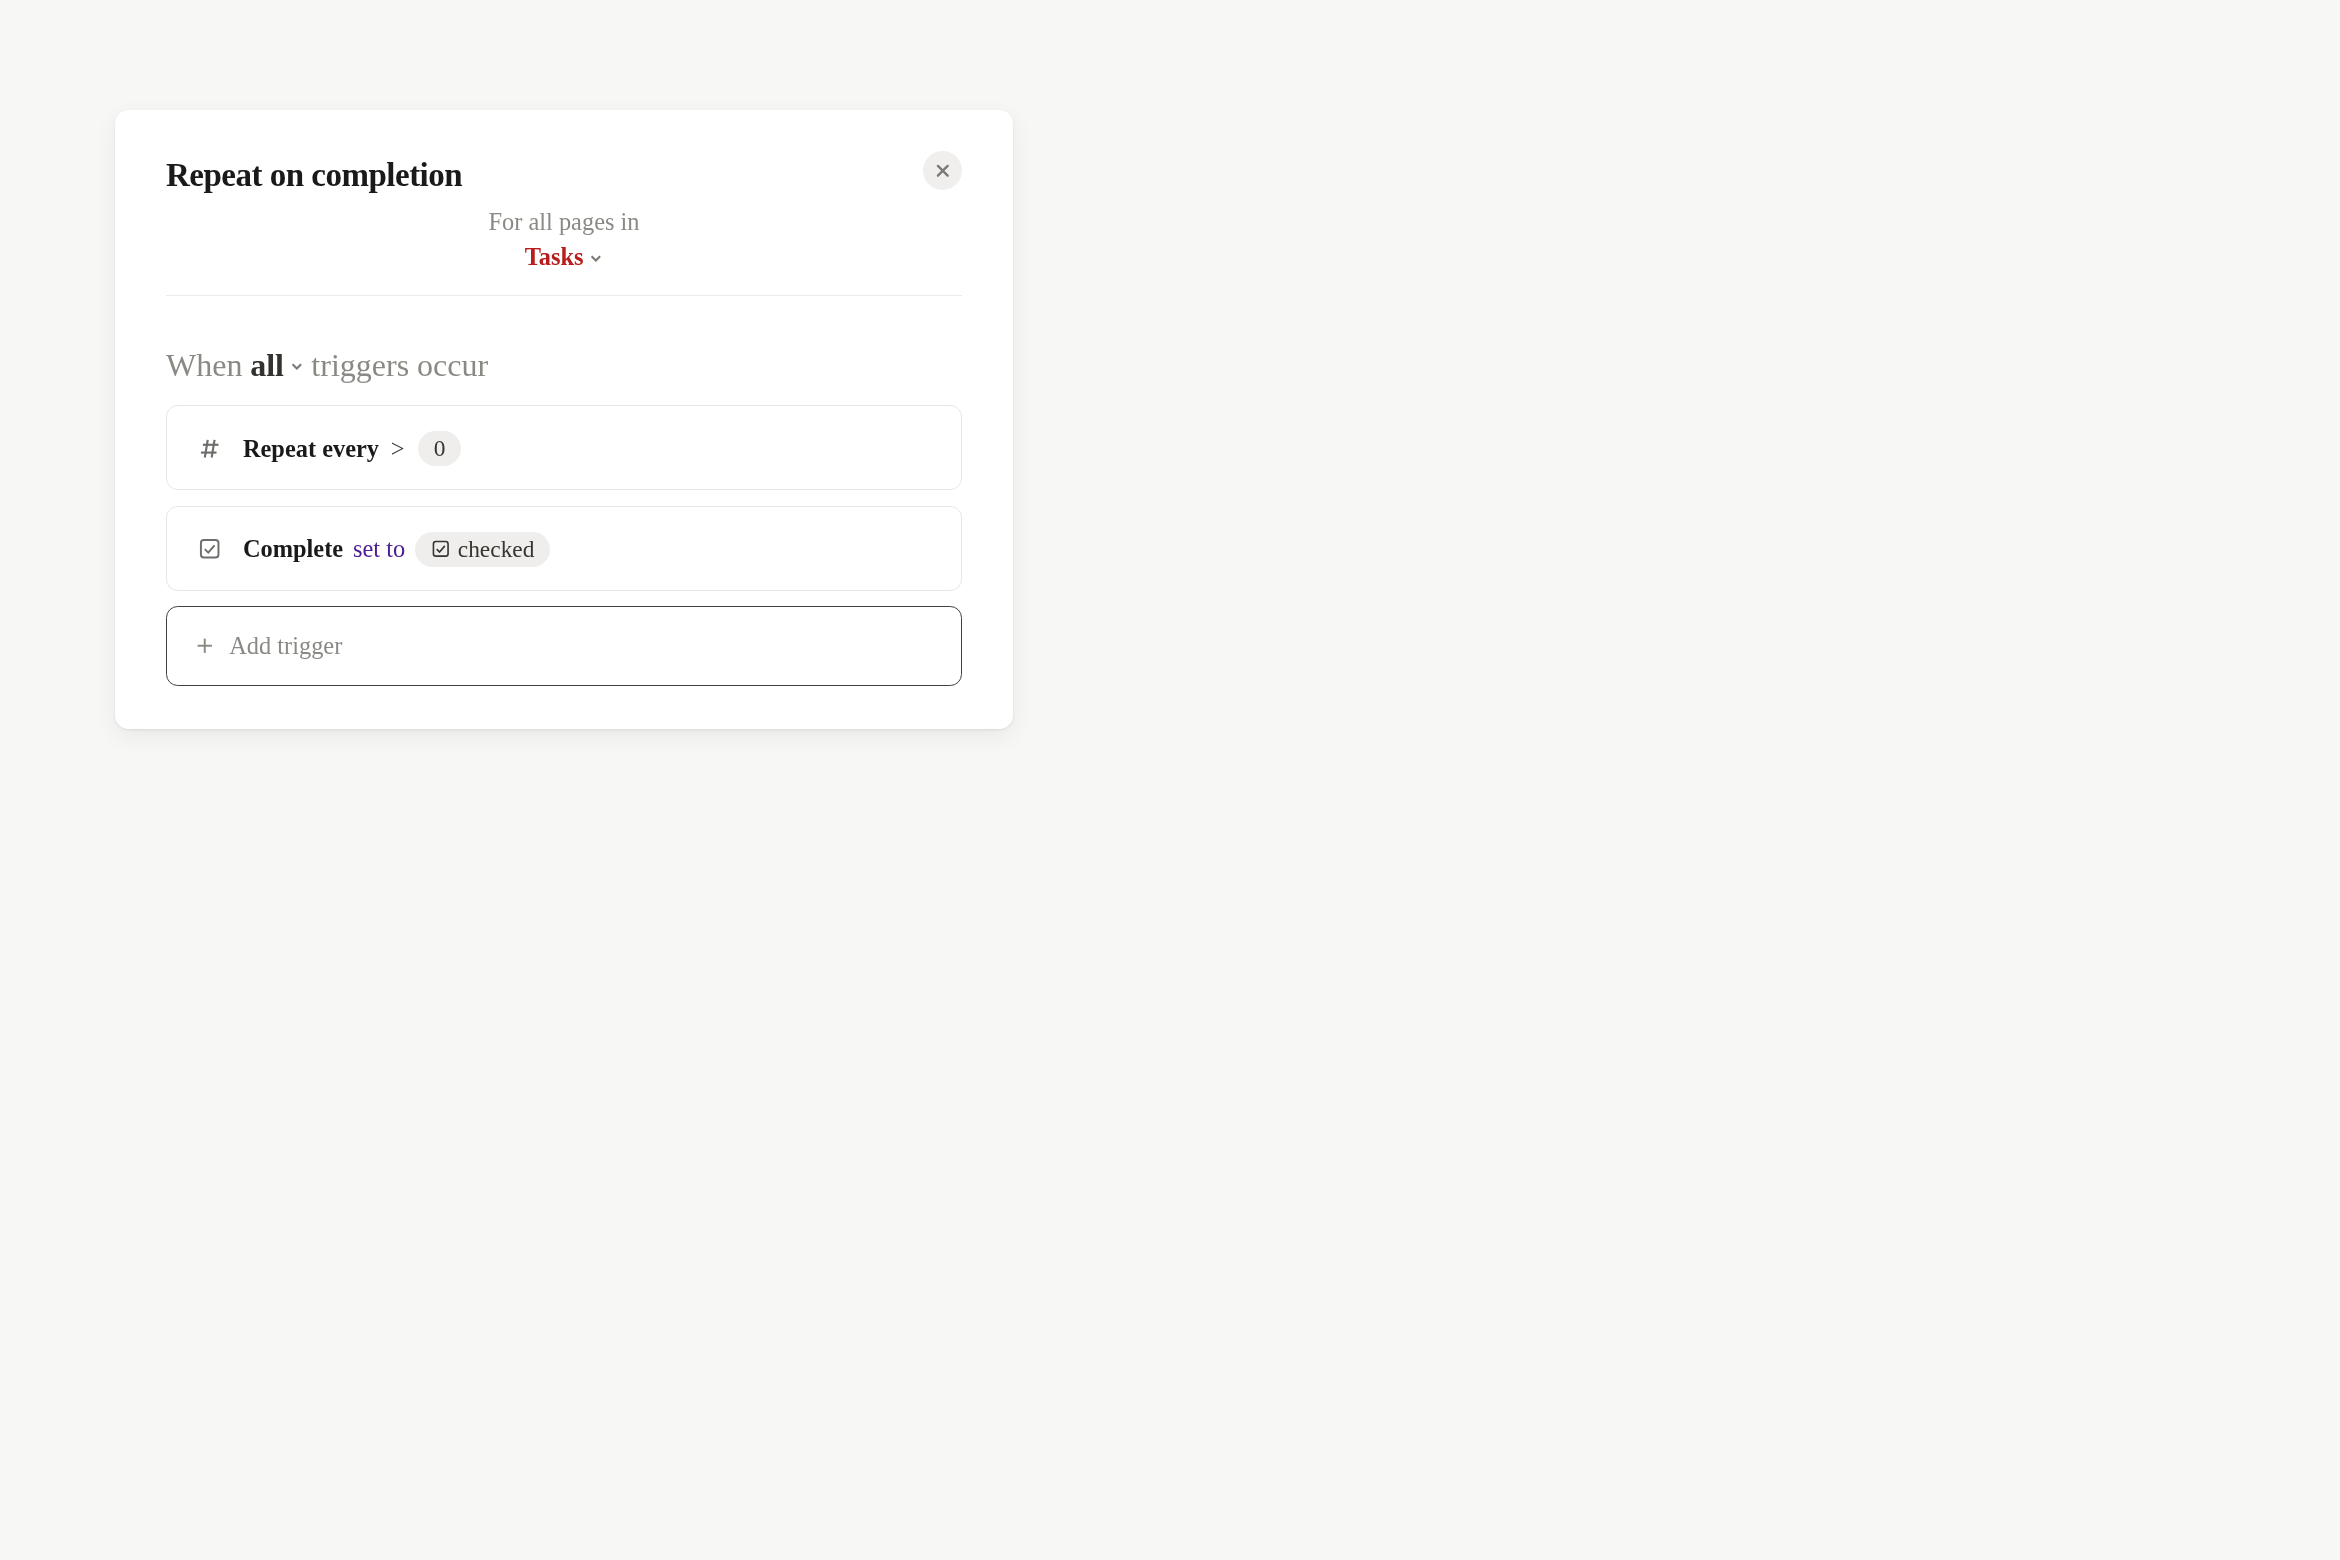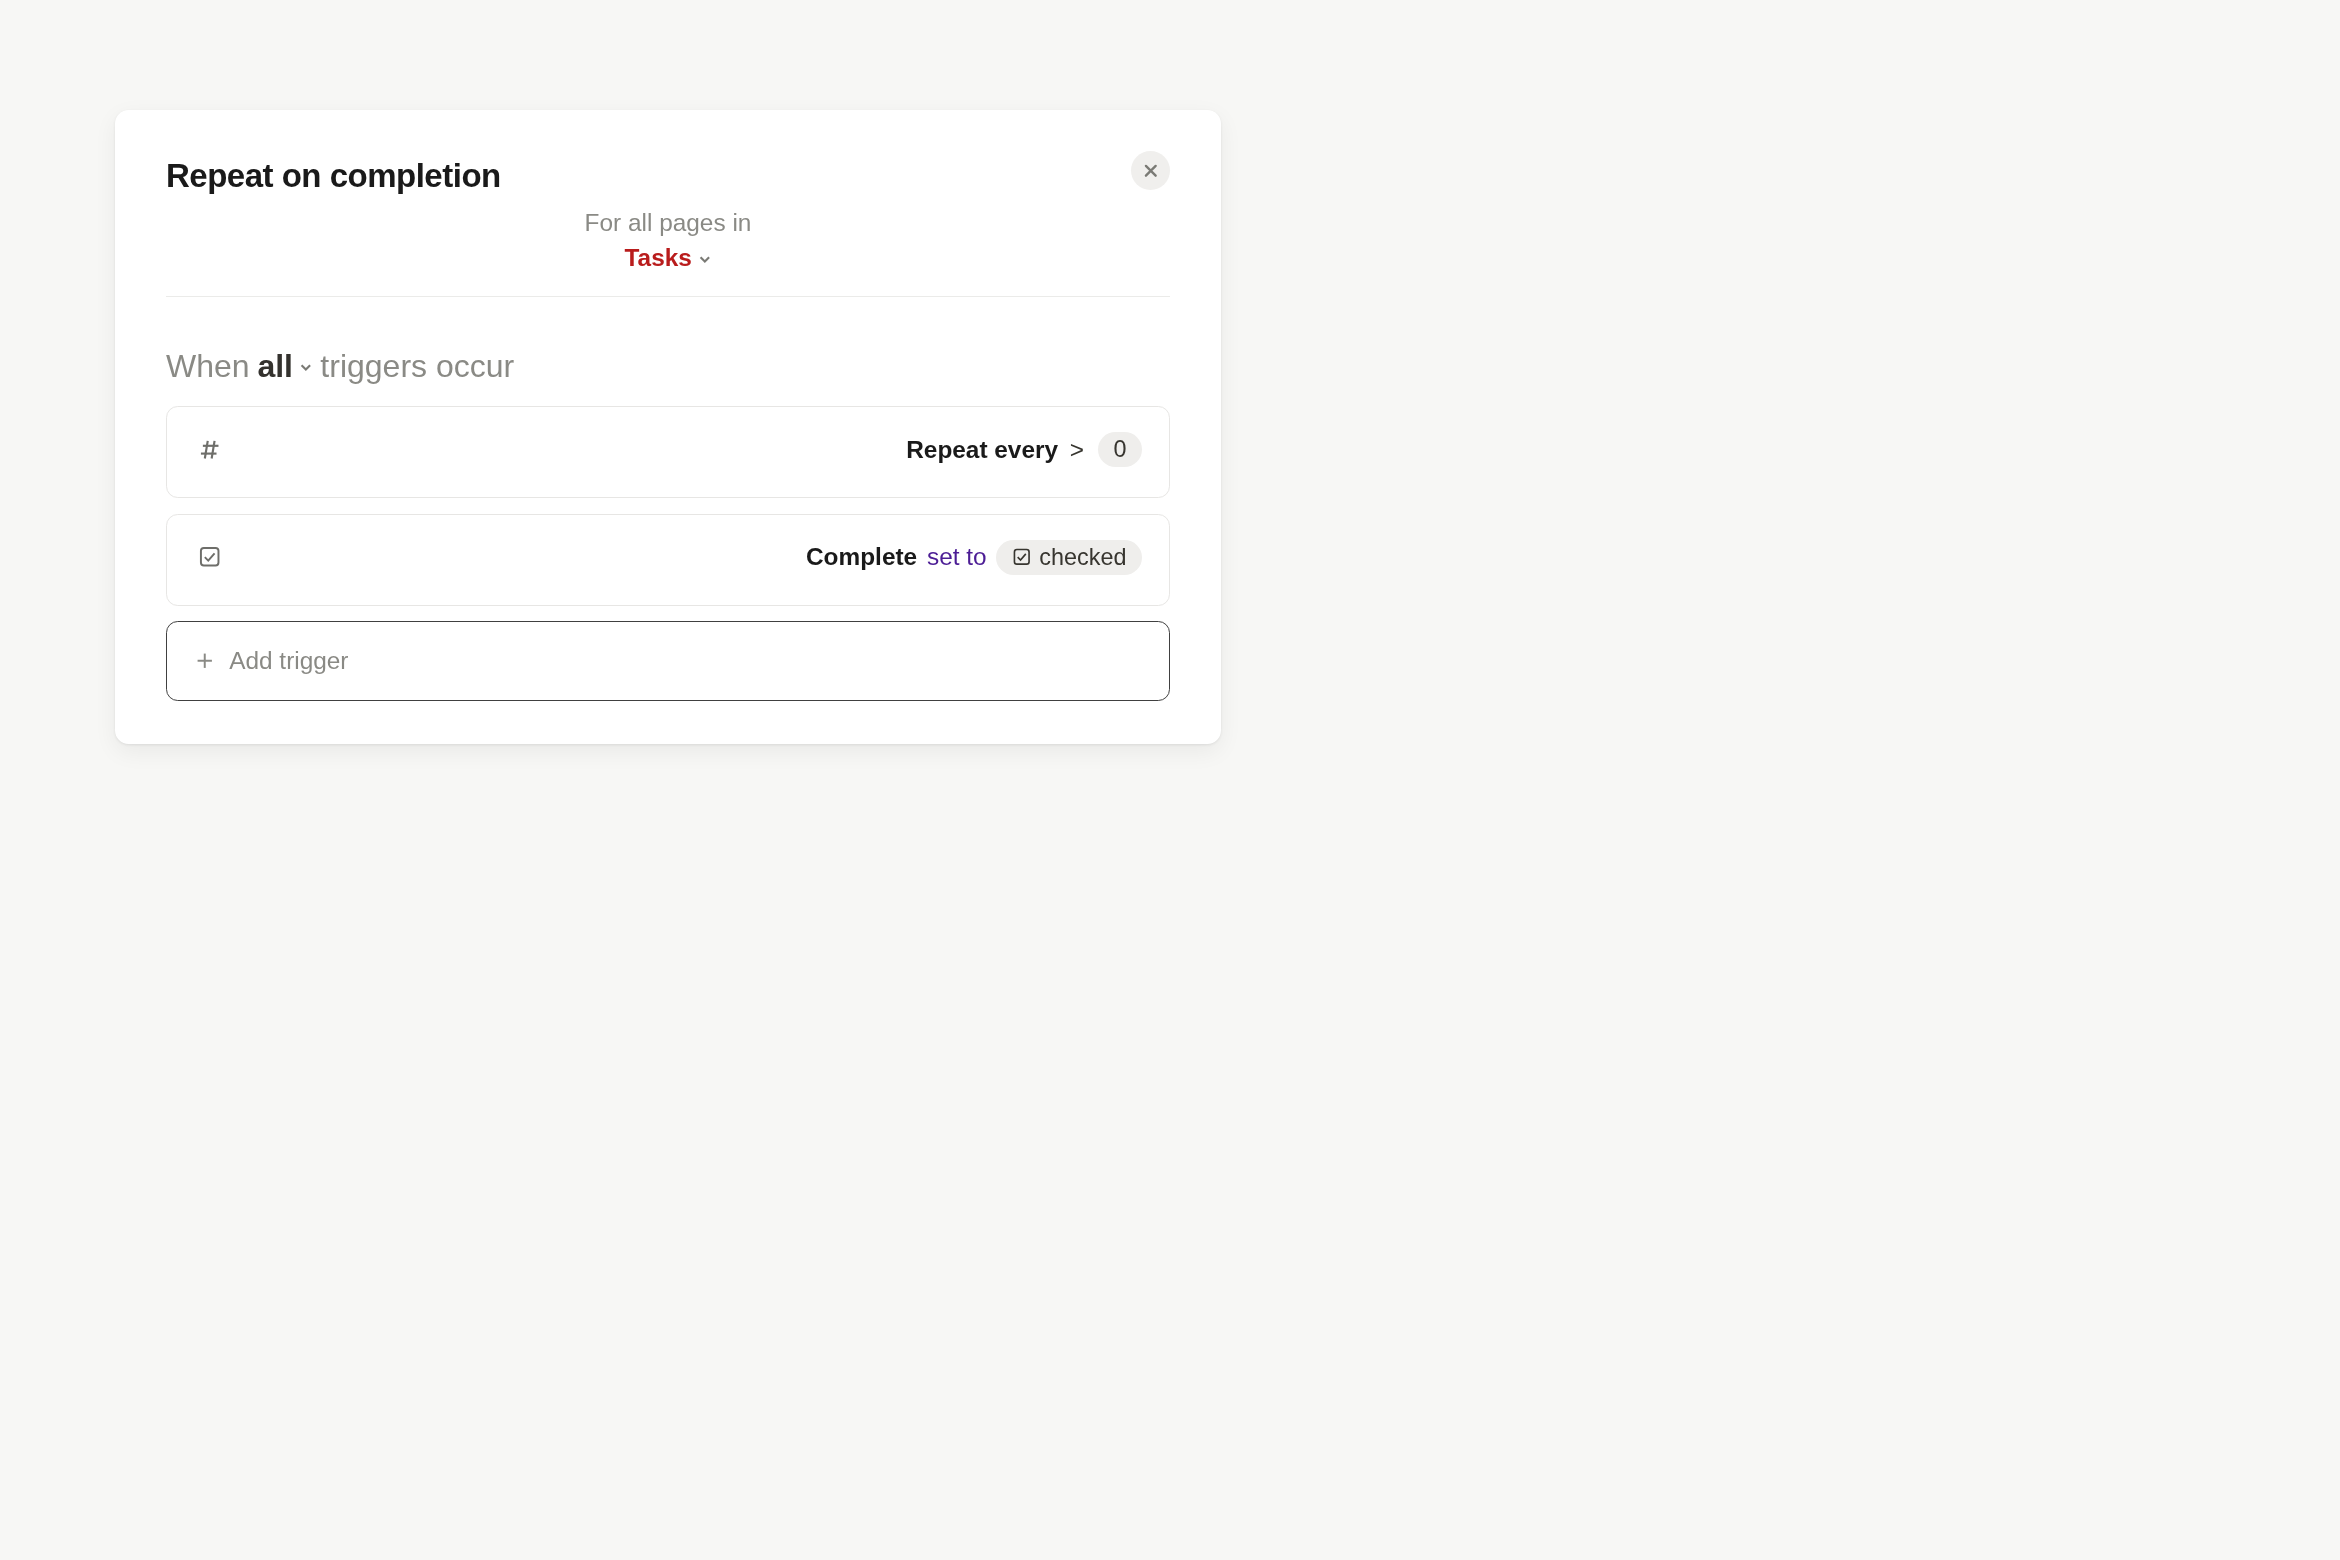--- a/index.html
+++ b/index.html
@@ -13,25 +13,26 @@
       background: #f7f7f5;
       width: 1317px;
       height: 878px;
       position: relative;
     }
 
     .modal {
       position: absolute;
       top: 110px;
       left: 115px;
-      width: 1106px;
+      width: 898px;
       background: #ffffff;
       border-radius: 13.7px;
       box-shadow: 0 1px 2.9px rgba(0,0,0,0.08), 0 7.8px 23.4px rgba(0,0,0,0.06);
       padding: 47px 51px 43px 51px;
+      font-family: Liberation Serif, serif;
     }
 
     .header-row {
       display: flex;
       justify-content: space-between;
       align-items: flex-start;
     }
 
     .title {
       font-size: 33px;
@@ -109,28 +110,27 @@
       font-weight: 600;
       cursor: pointer;
       justify-content: space-between;
     }
 
     .trigger-card {
       margin-top: 21.5px;
       border: 1px solid #e7e6e4;
       border-radius: 11.7px;
       background: #fff;
-      padding: 25px 27px 30px 31px;
+      padding: 25px 27px 23px 31px;
       display: flex;
       align-items: center;
       gap: 21.5px;
       font-size: 24.4px;
       color: #37352f;
       cursor: pointer;
-      justify-content: space-between;
     }
 
     .trigger-card + .trigger-card {
       margin-top: 15.6px;
     }
 
     .hash-icon {
       width: 23.4px;
       height: 23.4px;
       stroke: #6e6e6a;

